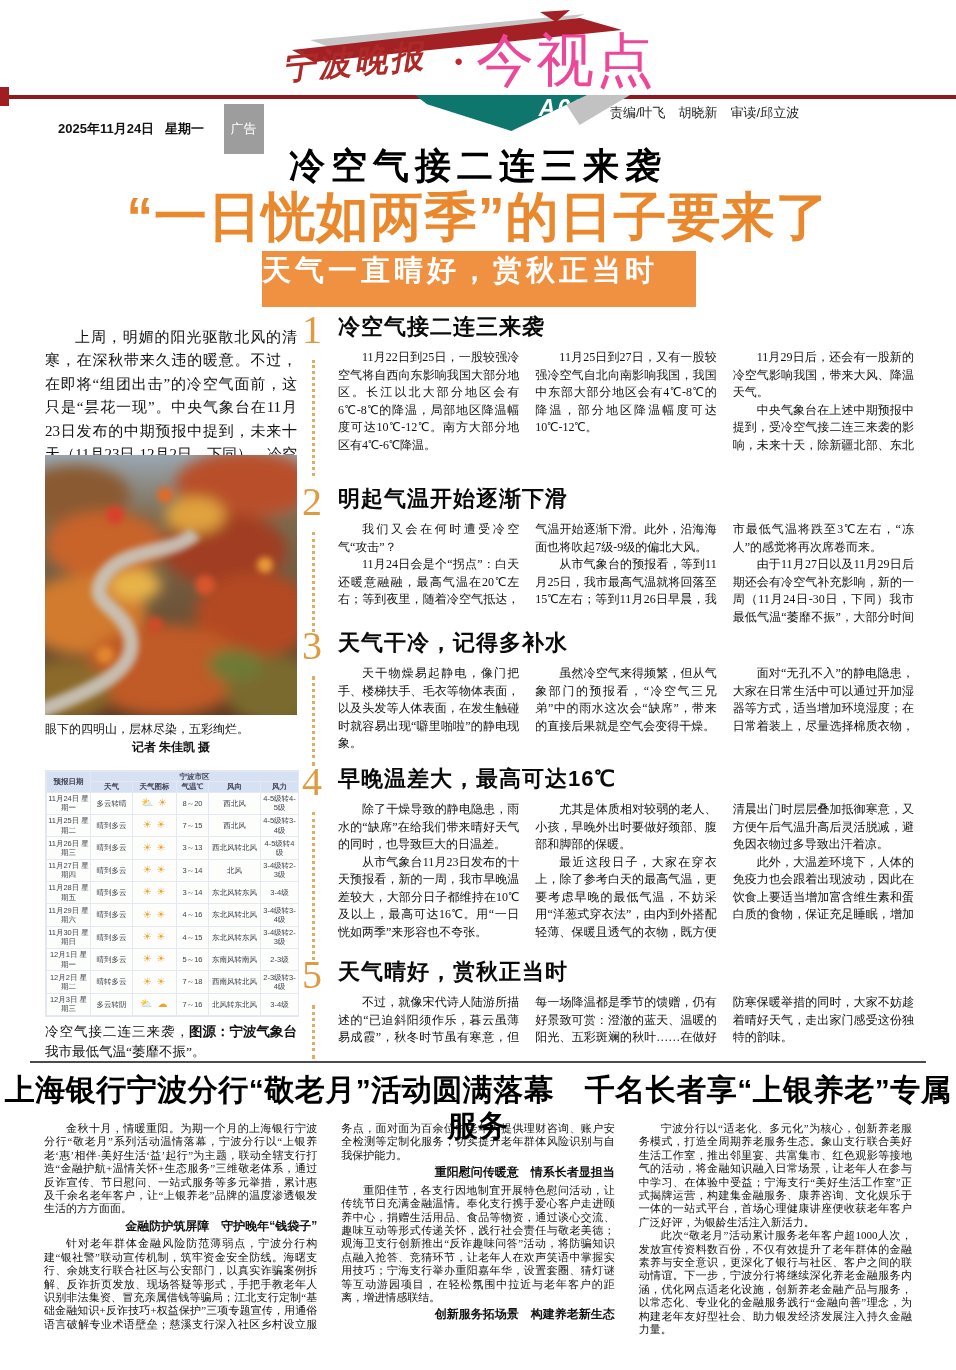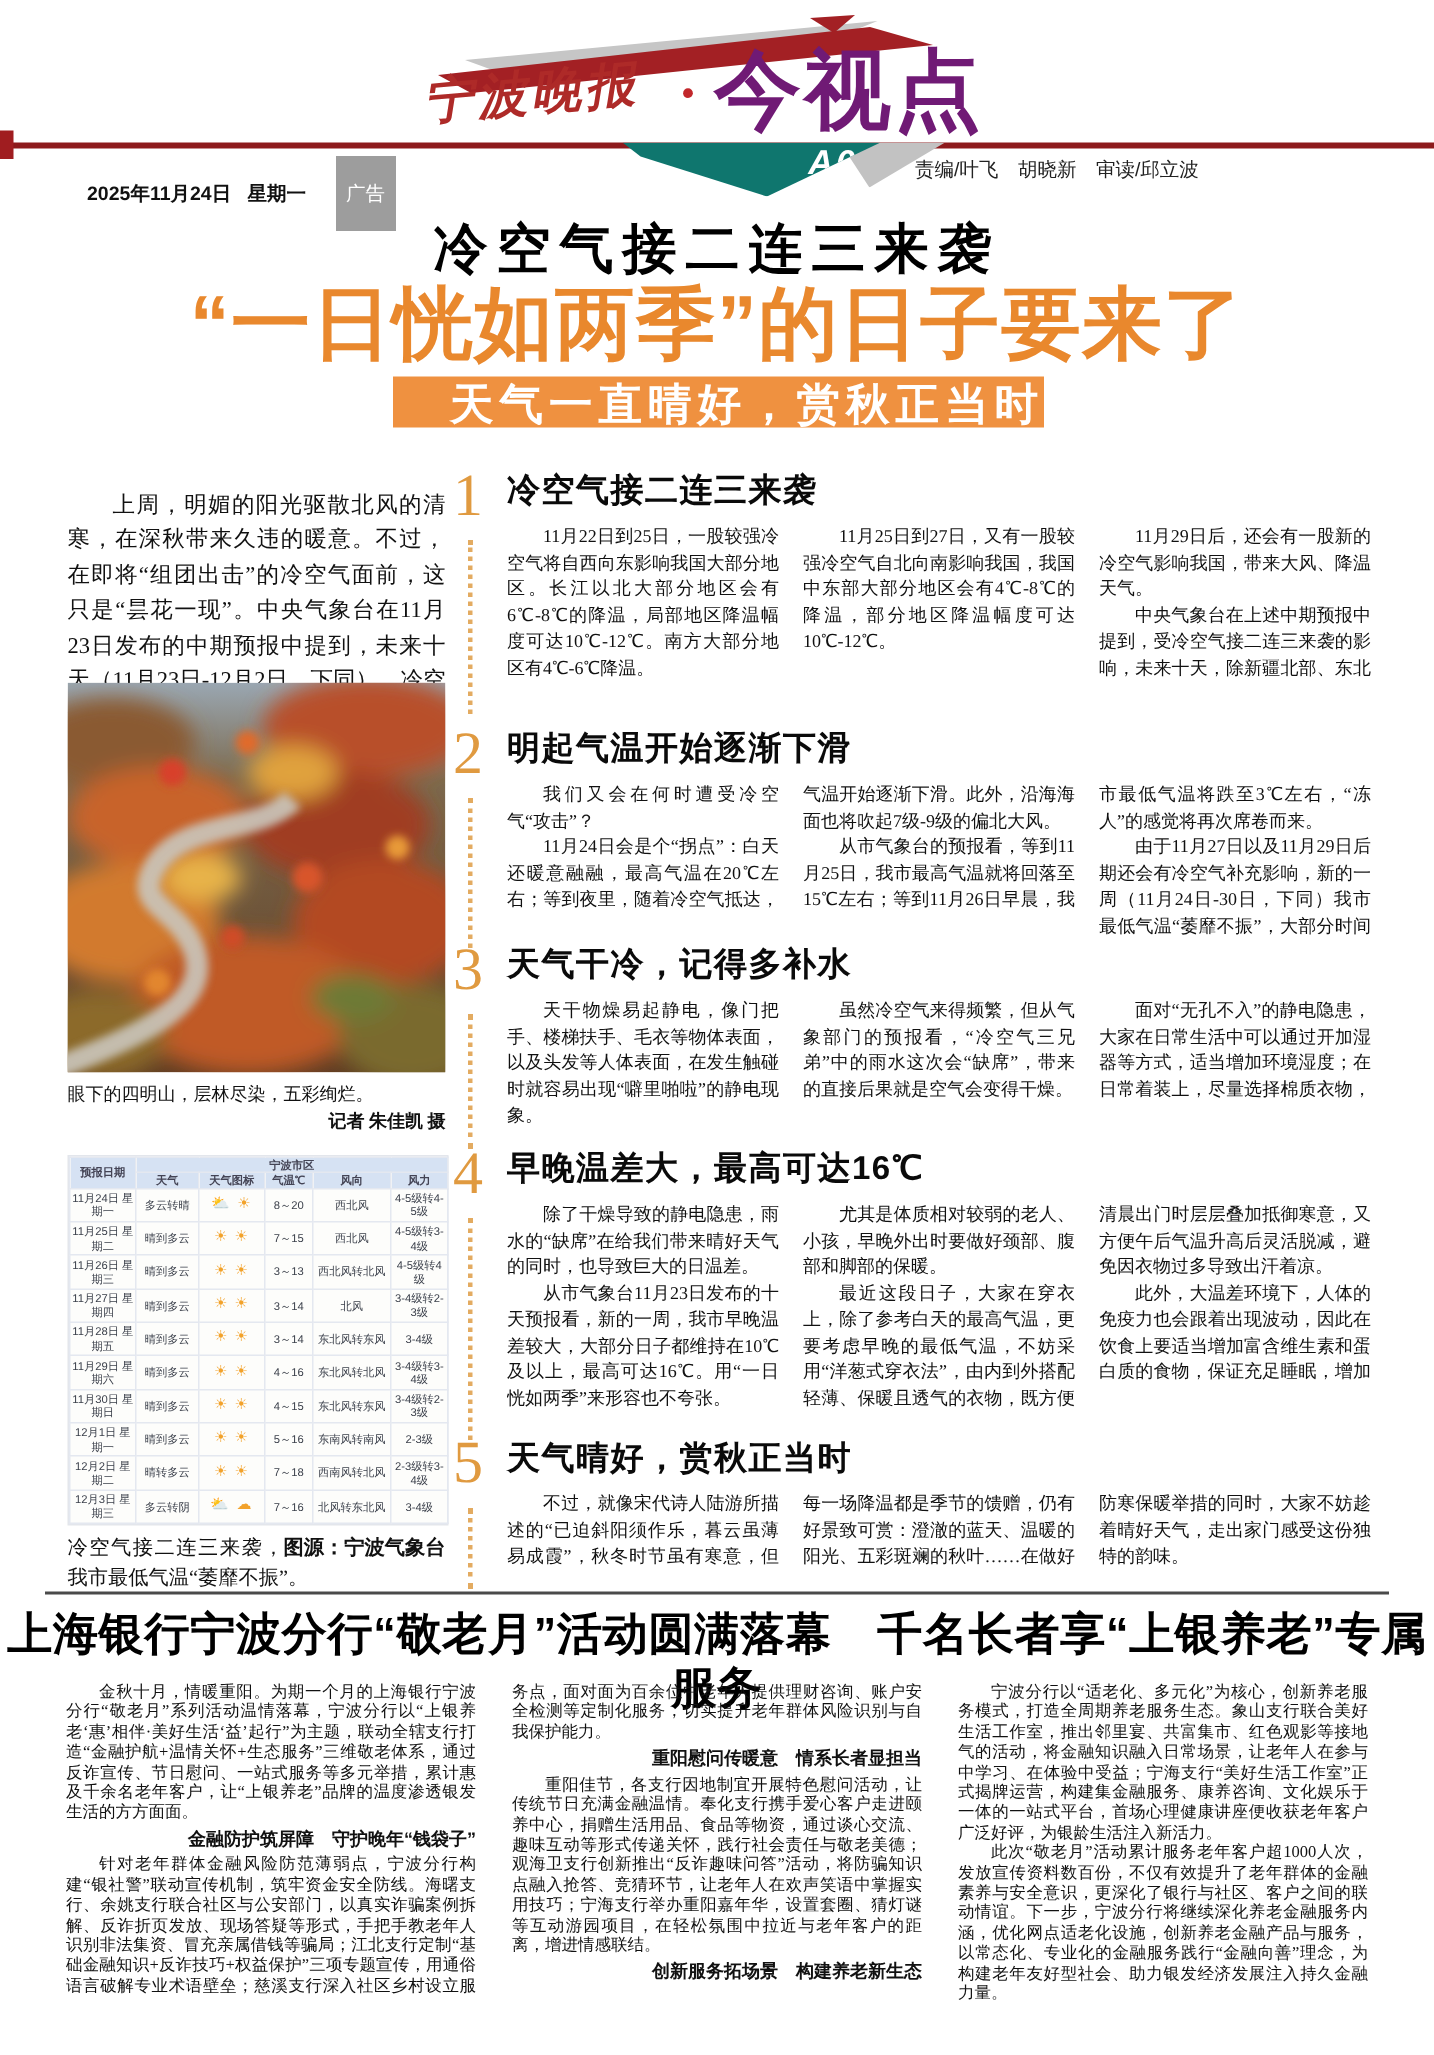--- a/index.html
+++ b/index.html
@@ -7,49 +7,49 @@
         font-family:"Liberation Serif",serif;color:#111;}
 
   
   .masthead{position:absolute;left:240px;top:10px;width:490px;height:84px;}
   .masthead svg{position:absolute;left:0;top:0;}
   .logo-script{position:absolute;left:42px;top:30px;font-family:"Liberation Serif",serif;
         font-style:italic;font-weight:bold;font-size:33px;color:#ae2a28;transform:rotate(-5deg);
         letter-spacing:3px;white-space:nowrap;}
   .logo-dot{position:absolute;left:212px;top:28px;font-size:40px;font-weight:900;color:#c2272b;}
   .logo-main{position:absolute;left:236px;top:12px;font-family:"Liberation Sans",sans-serif;
-        font-weight:700;font-size:58px;color:#701a75;letter-spacing:2px;white-space:nowrap;}
+        font-weight:400;font-size:58px;color:#ec4899;letter-spacing:2px;white-space:nowrap;}
   .hrule{position:absolute;left:0;top:95px;width:956px;height:4px;background:#8d1a1c;}
   .red-chip{position:absolute;left:0;top:87px;width:9px;height:19px;background:#a01d20;}
   .dateline{position:absolute;left:58px;top:104px;font-family:"Liberation Sans",sans-serif;
         font-size:13px;font-weight:600;color:#111;white-space:nowrap;}
   .ad-tag{display:inline-block;background:#9d9d9d;color:#fff;padding:16px 7px;margin-left:16px;
         font-weight:400;}
   .a02-gray{position:absolute;left:560px;top:95px;width:70px;height:30px;background:#c2c2c2;
         clip-path:polygon(0 0,100% 0,28% 100%);}
   .a02{position:absolute;left:415px;top:95px;width:172px;height:36px;background:#0f766e;
         clip-path:polygon(0 0,100% 0,56% 100%,7% 26%);color:#fff;text-align:right;
         font:italic 700 23px/26px "Liberation Sans",sans-serif;letter-spacing:2px;}
   .credits{position:absolute;left:610px;top:104px;font-family:"Liberation Sans",sans-serif;
         font-size:13px;color:#222;white-space:nowrap;}
 
   
   .kicker{position:absolute;left:0;top:146px;width:100%;text-align:center;
         font:700 36px/1.1 "Liberation Sans",sans-serif;letter-spacing:6px;color:#000;}
   .mainhead{position:absolute;left:0;top:188px;width:100%;text-align:center;
         font:900 53px/1.1 "Liberation Sans",sans-serif;color:#e9882d;letter-spacing:1px;}
-  .band{position:absolute;left:262px;top:251px;width:434px;height:34px;background:#ef9140;
-        color:#fff;text-align:right;font:700 29px/38px "Liberation Sans",sans-serif;letter-spacing:4px;}
+  .band{position:absolute;left:262px;top:251px;width:434px;height:56px;background:#ef9140;
+        color:#fff;text-align:left;font:700 29px/38px "Liberation Sans",sans-serif;letter-spacing:4px;}
 
   
   .lede{position:absolute;left:45px;top:311px;width:252px;font-size:15px;line-height:1.56;
         text-align:justify;text-indent:2em;}
   .photo{position:absolute;left:45px;top:455px;width:252px;height:260px;overflow:hidden;}
   .photo-cap{position:absolute;left:45px;top:720px;width:252px;font-size:12px;line-height:1.5;}
-  .photo-credit{text-align:right;font-weight:700;}
+  .photo-credit{text-align:center;font-weight:700;}
   .wtable{position:absolute;left:45px;top:770px;width:252px;height:245px;background:#fdfdfb;
         border:1px solid #e3e6ec;}
   .wtable table{width:100%;height:100%;border-collapse:collapse;
         font:7.5px/1.25 "Liberation Sans",sans-serif;color:#3a3f4a;table-layout:fixed;}
   .wtable th,.wtable td{border:1px solid #e4e8f0;text-align:center;padding:0 1px;overflow:hidden;}
   .wtable thead th{background:#d6e2f3;color:#445;font-weight:700;}
   .wtable td.wicon{color:#f2a22b;font-size:10px;letter-spacing:1px;}
   .wtable col.c-date{width:44px;} .wtable col.c-wx{width:42px;} .wtable col.c-ic{width:44px;}
   .wtable col.c-t{width:32px;} .wtable col.c-wd{width:52px;} .wtable col.c-f{width:38px;}
   .wcap{position:absolute;left:45px;top:1022px;width:252px;font-size:13.5px;line-height:1.5;

